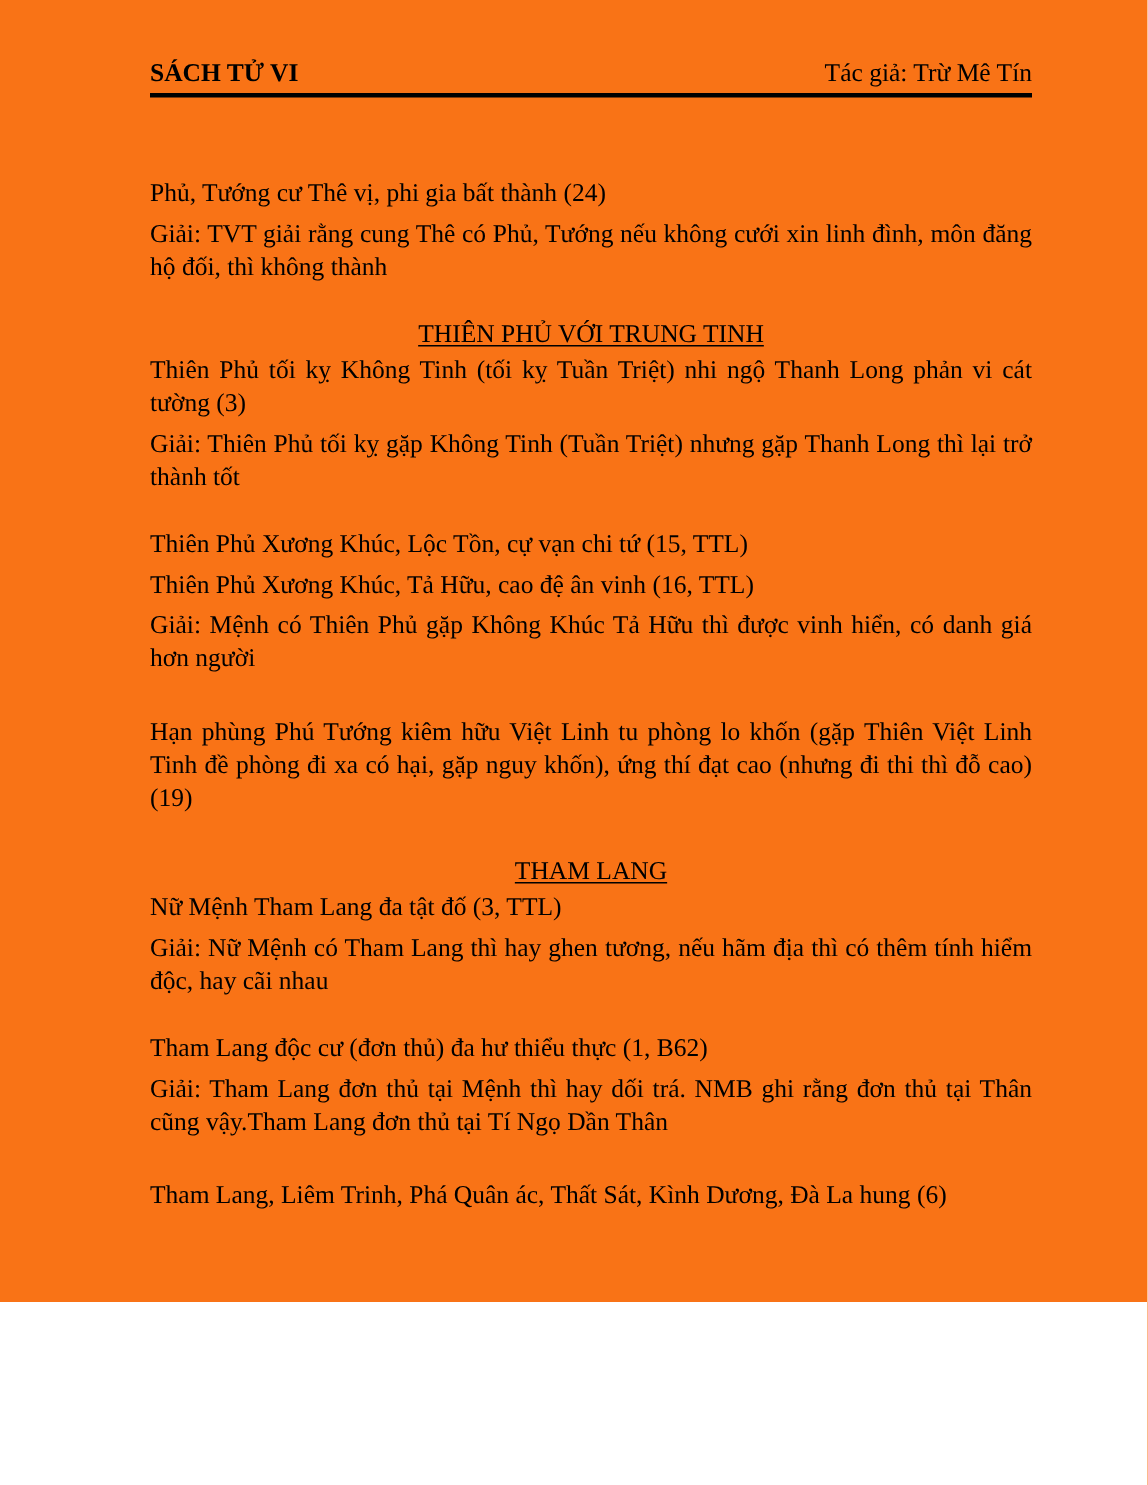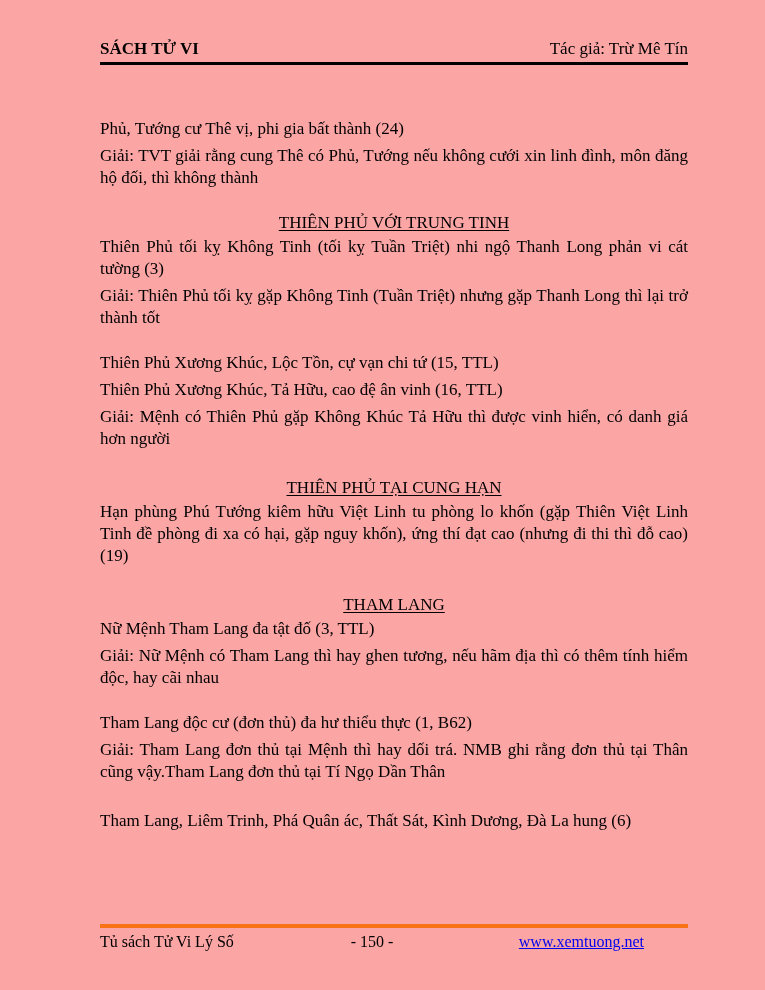--- a/index.html
+++ b/index.html
@@ -1,20 +1,20 @@
 <!DOCTYPE html>
 <html><head>
 <meta charset="utf-8">
 <style>
   html, body { margin: 0; padding: 0; background: #ffffff; }
   .page {
     position: relative;
     width: 765px;
-    height: 990px;
-    background: #fca5a5;
+    height: 868px;
+    background: #f97316;
     color: #000000;
     font-family: "Liberation Serif", serif;
     overflow: hidden;
   }
   .header {
     position: absolute;
     top: 38px;
     left: 100px;
     right: 77px;
     display: flex;
@@ -86,21 +86,20 @@
 
     <h2 class="heading mb-xs">THIÊN PHỦ VỚI TRUNG TINH</h2>
     <p class="para mb-sm">Thiên Phủ tối kỵ Không Tinh (tối kỵ Tuần Triệt) nhi ngộ Thanh Long phản vi cát tường  (3)</p>
     <p class="para mb-lg">Giải: Thiên Phủ tối kỵ gặp Không Tinh (Tuần Triệt) nhưng gặp Thanh Long thì lại trở thành tốt</p>
 
     <p class="para mb-sm">Thiên Phủ Xương Khúc, Lộc Tồn, cự vạn chi tứ  (15, TTL)</p>
 
     <p class="para mb-sm">Thiên Phủ Xương Khúc, Tả Hữu, cao đệ ân vinh  (16, TTL)</p>
     <p class="para mb-xl">Giải: Mệnh có Thiên Phủ gặp Không Khúc Tả Hữu thì được vinh hiển, có danh giá hơn người</p>
 
-    <h2 class="heading mb-xs">THIÊN PHỦ TẠI CUNG HẠN</h2>
     <p class="para mb-xl">Hạn phùng Phú Tướng kiêm hữu Việt Linh tu phòng lo khốn (gặp Thiên Việt Linh Tinh đề phòng đi xa có hại, gặp nguy khốn), ứng thí đạt cao (nhưng đi thi thì đỗ cao) (19)</p>
 
     <h2 class="heading mb-xs">THAM LANG</h2>
     <p class="para mb-sm">Nữ Mệnh Tham Lang đa tật đố  (3, TTL)</p>
     <p class="para mb-lg">Giải: Nữ Mệnh có Tham Lang thì hay ghen tương, nếu hãm địa thì có thêm tính hiểm độc, hay cãi nhau</p>
 
     <p class="para mb-sm">Tham Lang độc cư (đơn thủ) đa hư thiểu thực  (1, B62)</p>
     <p class="para mb-xl">Giải: Tham Lang đơn thủ tại Mệnh thì hay dối trá. NMB ghi rằng đơn thủ tại Thân cũng vậy.Tham Lang đơn thủ tại Tí Ngọ Dần Thân</p>
 
     <p class="para">Tham Lang, Liêm Trinh, Phá Quân ác, Thất Sát, Kình Dương, Đà La hung (6)</p>

